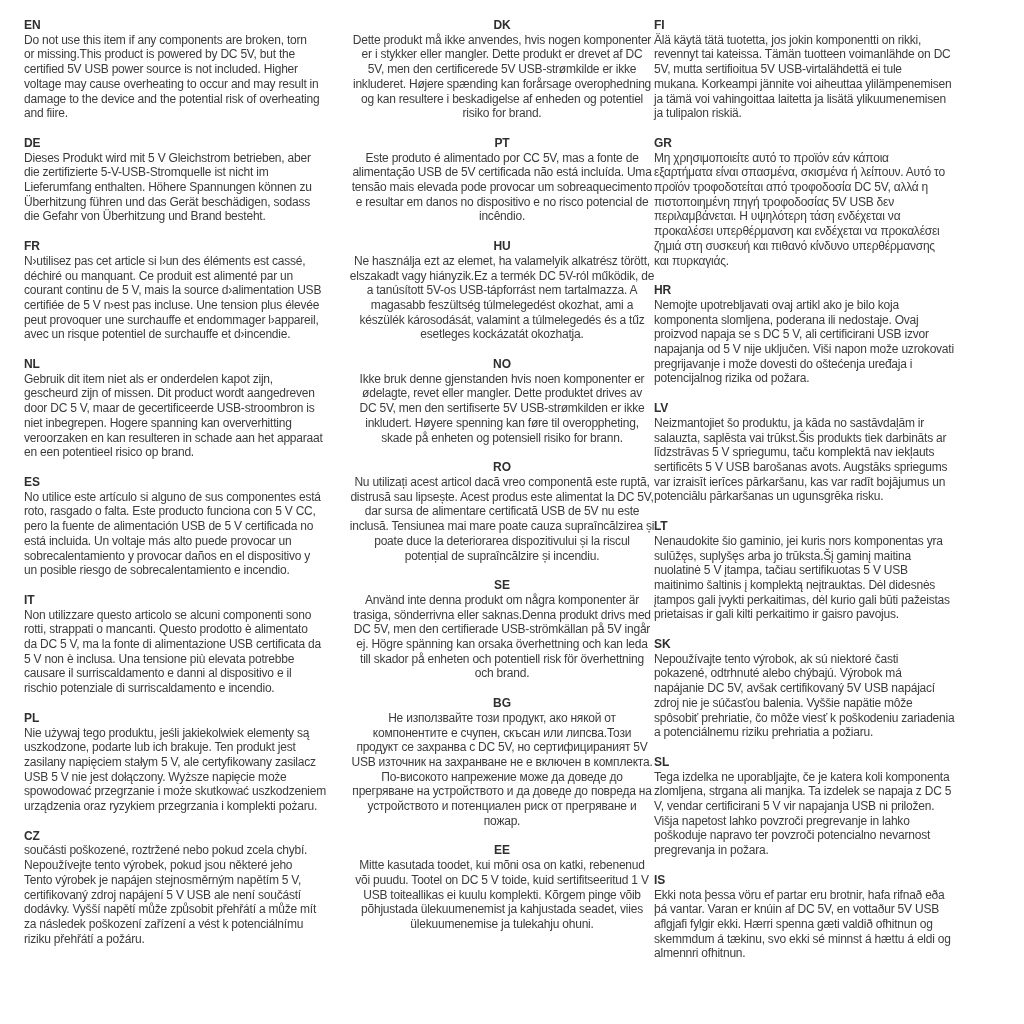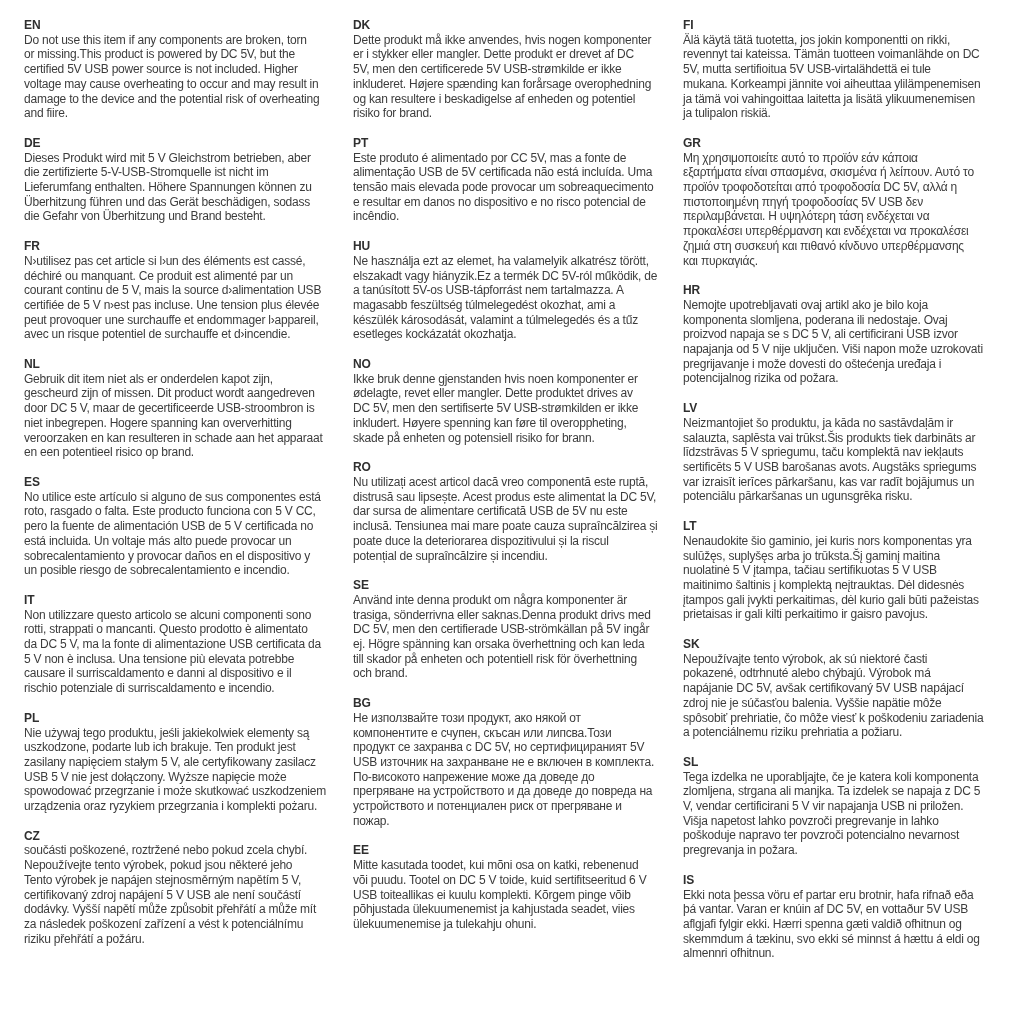--- a/index.html
+++ b/index.html
@@ -14,22 +14,22 @@
     background: #ffffff;
     overflow: hidden;
     font-family: "Liberation Sans", sans-serif;
     color: #3c3c3c;
   }
   .column {
     position: absolute;
     top: 18px;
   }
   .column-1 { left: 24px;  width: 325px; }
-  .column-2 { left: 353px; width: 330px; }
-  .column-3 { left: 683px; width: 340px; }
+  .column-2 { left: 337px; width: 330px; text-align: center; }
+  .column-3 { left: 654px; width: 340px; }
   .section {
     margin-bottom: 15px;
   }
   .lang {
     font-size: 12px;
     line-height: 14.7px;
     font-weight: 700;
     color: #2f2f2f;
     letter-spacing: -0.1px;
   }
@@ -179,21 +179,21 @@
         <div class="line">продукт се захранва с DC 5V, но сертифицираният 5V</div>
         <div class="line">USB източник на захранване не е включен в комплекта.</div>
         <div class="line">По-високото напрежение може да доведе до</div>
         <div class="line">прегряване на устройството и да доведе до повреда на</div>
         <div class="line">устройството и потенциален риск от прегряване и</div>
         <div class="line">пожар.</div>
       </div>
       <div class="section">
         <div class="lang">EE</div>
         <div class="line">Mitte kasutada toodet, kui mõni osa on katki, rebenenud</div>
-        <div class="line">või puudu. Tootel on DC 5 V toide, kuid sertifitseeritud 6 V</div>
+        <div class="line">või puudu. Tootel on DC 5 V toide, kuid sertifitseeritud 1 V</div>
         <div class="line">USB toiteallikas ei kuulu komplekti. Kõrgem pinge võib</div>
         <div class="line">põhjustada ülekuumenemist ja kahjustada seadet, viies</div>
         <div class="line">ülekuumenemise ja tulekahju ohuni.</div>
       </div>
     </div>
   <div class="column column-3">
       <div class="section">
         <div class="lang">FI</div>
         <div class="line">Älä käytä tätä tuotetta, jos jokin komponentti on rikki,</div>
         <div class="line">revennyt tai kateissa. Tämän tuotteen voimanlähde on DC</div>

